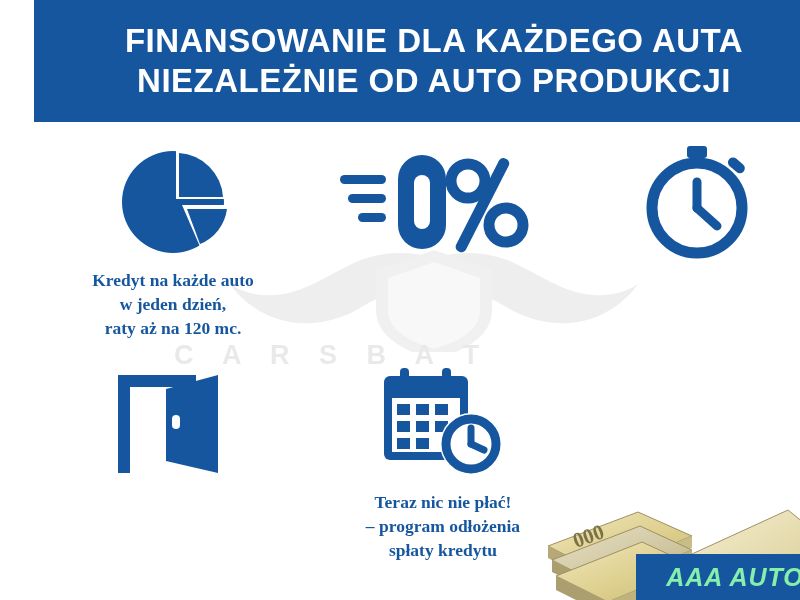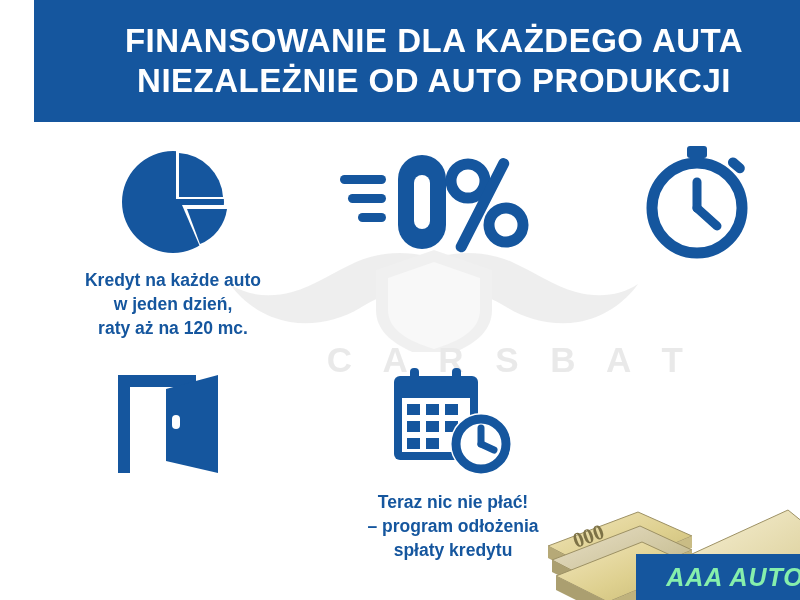--- a/index.html
+++ b/index.html
@@ -55,39 +55,40 @@
     width: 520px;
     height: 160px;
     opacity: 0.5;
     pointer-events: none;
   }
   #watermark .wm-text {
     position: absolute;
     left: 0;
     top: 108px;
     width: 520px;
-    text-align: right;
+    text-align: left;
     color: #d4d4d4;
-    font-size: 35px;
+    font-size: 27px;
     font-weight: bold;
     letter-spacing: 11px;
   }
 
   
   #body {
     position: absolute;
     left: 0;
     top: 122px;
     width: 800px;
     height: 478px;
   }
   .cell {
     position: absolute;
     box-sizing: border-box;
     text-align: center;
+    font-family: Liberation Serif, serif;
   }
   .cell .icon-wrap {
     height: 124px;
     display: flex;
     align-items: center;
     justify-content: center;
   }
   .cell .caption {
     color: #15569e;
     font-size: 17.5px;
@@ -96,21 +97,21 @@
     white-space: pre-line;
     margin-top: 4px;
   }
 
   
   #cell-credit  { left: 8px;   top: 18px;  width: 262px; }
   #cell-zero    { left: 270px; top: 18px;  width: 262px; }
   #cell-decision{ left: 528px; top: 18px;  width: 270px; }
   
   #cell-open    { left: 8px;   top: 240px; width: 262px; }
-  #cell-defer   { left: 288px; top: 240px; width: 262px; }
+  #cell-defer   { left: 278px; top: 240px; width: 262px; }
 
   
   #money {
     position: absolute;
     left: 508px;
     top: 366px;
     width: 292px;
     height: 234px;
   }
 

